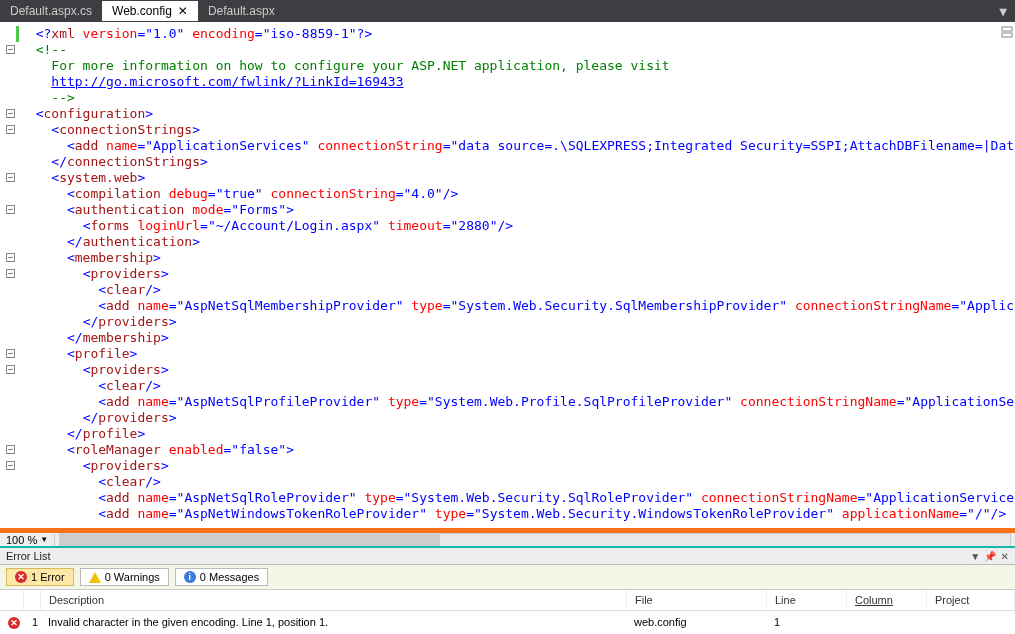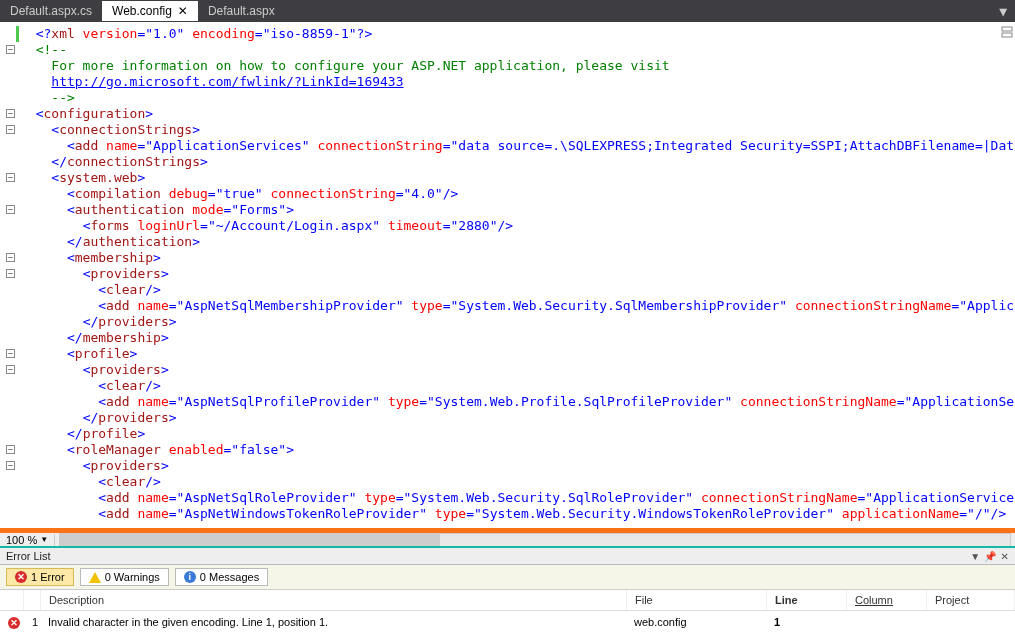--- a/index.html
+++ b/index.html
@@ -37,21 +37,21 @@
 .icon-info { background: #3a7ad8; }
 .error-table { font-family: 'Segoe UI', sans-serif; font-size: 11px; }
 .et-head { display: flex; border-bottom: 1px solid #ddd; background: #fff; }
 .et-head div { padding: 4px 8px; color: #333; border-right: 1px solid #eee; }
 .et-row { display: flex; padding: 3px 0; }
 .et-row div { padding: 2px 8px; }
 .c-icon { width: 24px; flex: 0 0 24px; text-align: center; }
 .c-num { width: 16px; flex: 0 0 16px; }
 .c-desc { flex: 0 0 586px; }
 .c-file { flex: 0 0 140px; }
-.c-line { flex: 0 0 80px; font-weight: bold; }
+.c-line { flex: 0 0 80px; }
 .c-col { flex: 0 0 80px; text-decoration: underline; }
 .c-proj { flex: 1; }
 </style>
 </head>
 <body>
 
 <div class="tabs" id="tab-bar">
     <div class="tab">Default.aspx.cs</div>
     <div class="tab active">Web.config<span class="tab-close">✕</span></div>
     <div class="tab">Default.aspx</div>

